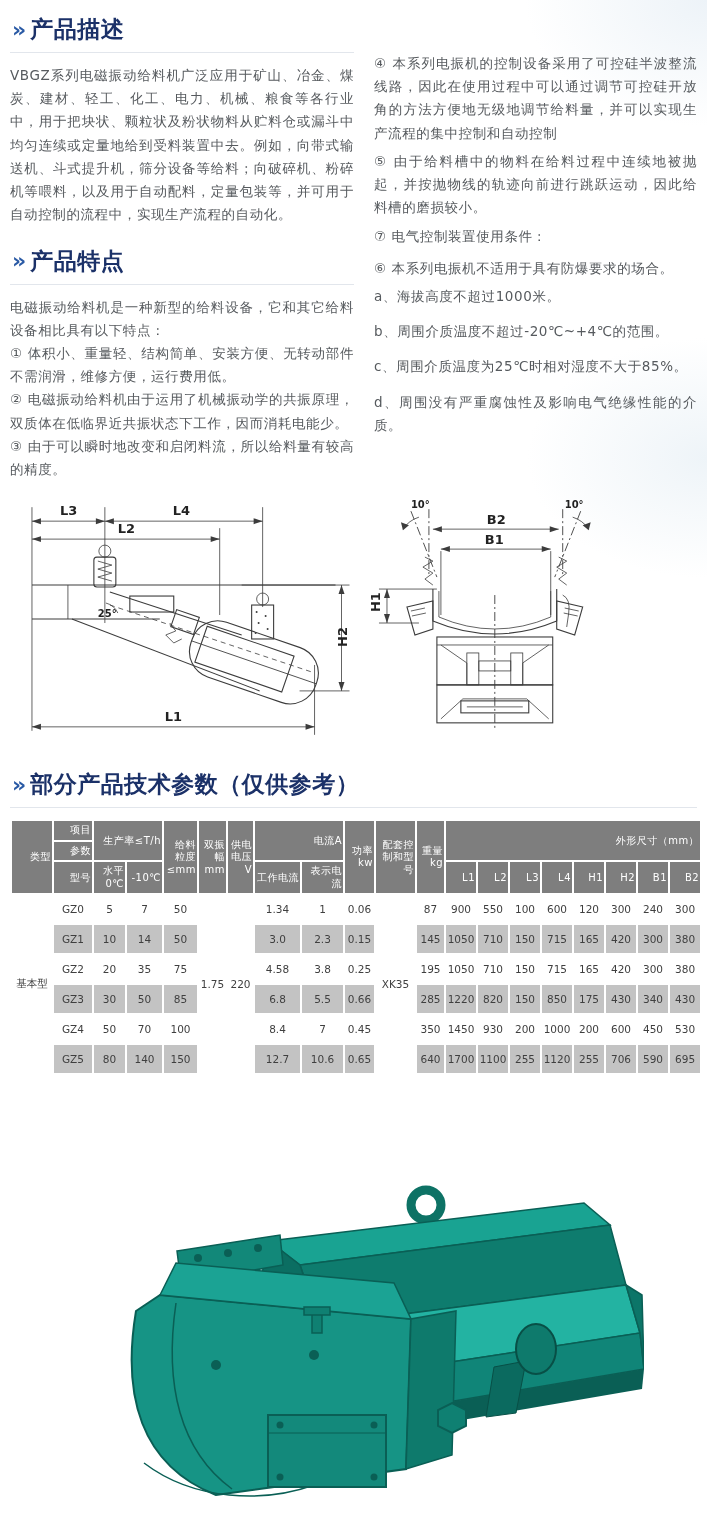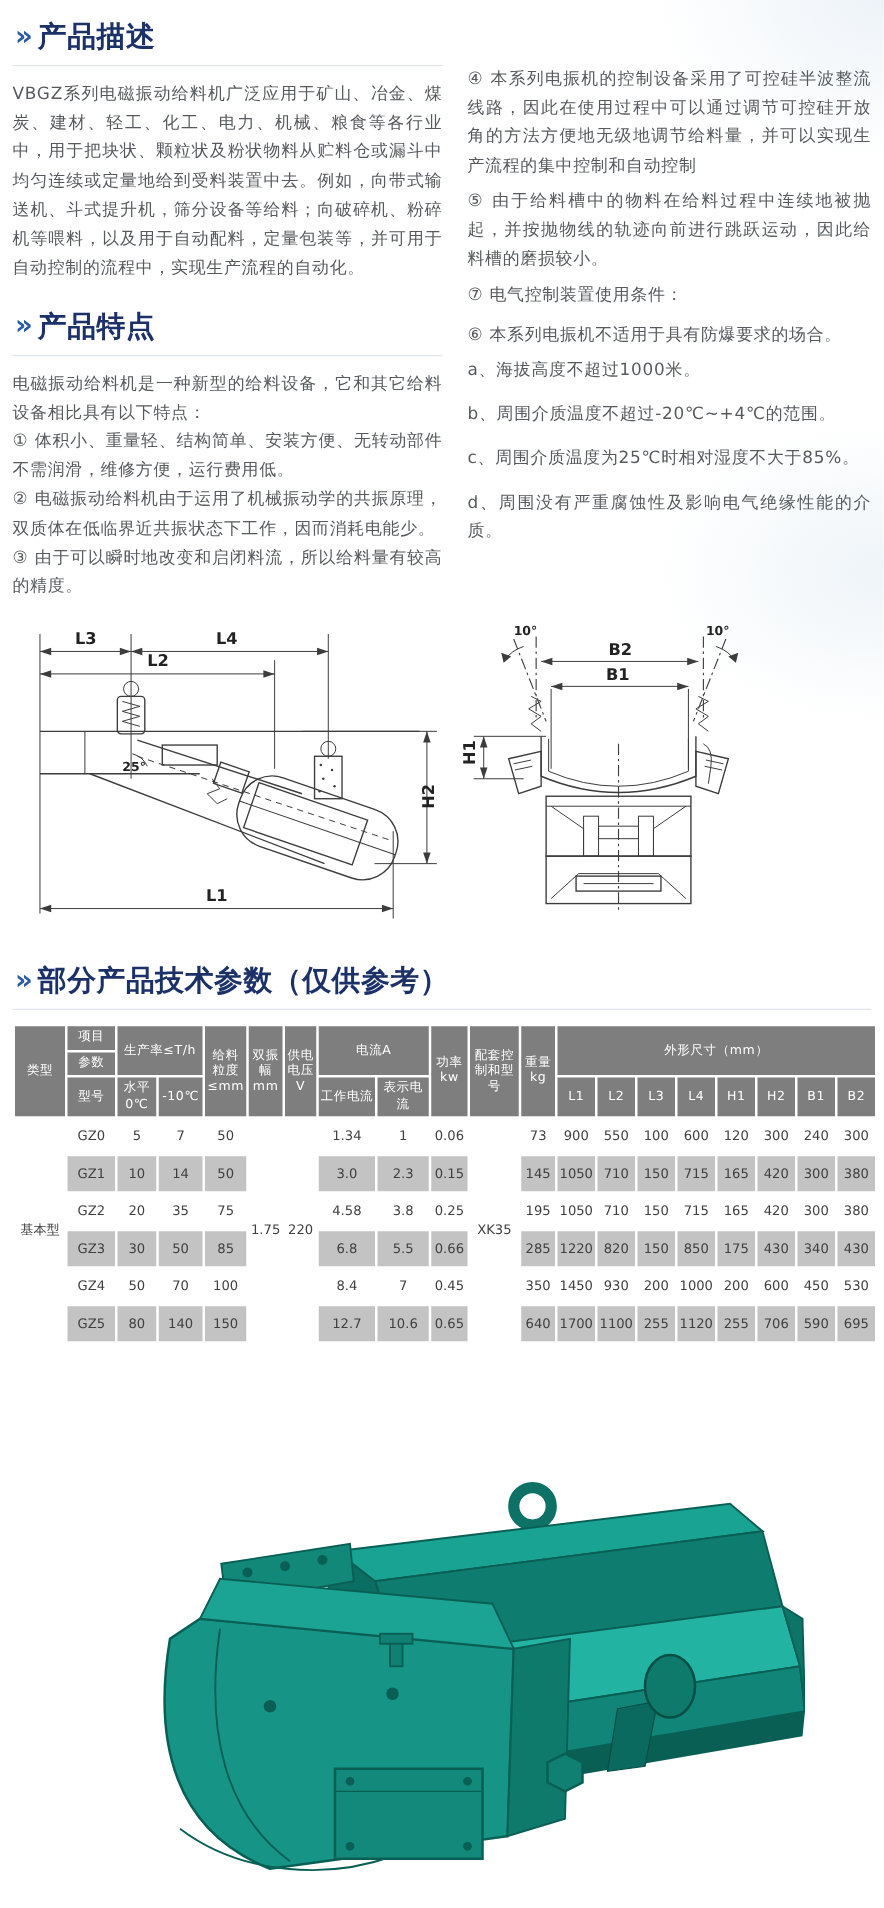--- a/index.html
+++ b/index.html
@@ -47,21 +47,21 @@
   
   .spec-section { margin-top: 10px; }
   table.spec {
     width: 689px; table-layout: fixed;
     border-collapse: separate; border-spacing: 2px;
     margin: 0 auto;
   }
   table.spec th {
     background: #7e7e7e; color: #fff;
     font-weight: normal; font-size: 10px; line-height: 1.25;
-    text-align: center; vertical-align: middle;
+    text-align: right; vertical-align: middle;
     padding: 3px 1px; letter-spacing: 0.5px;
   }
   table.spec td {
     font-size: 10.5px; color: #3f3f3f; text-align: center; vertical-align: middle;
     padding: 8px 1px; background: #fff;
   }
   table.spec td.shade { background: #c3c3c3; }
   
   .photo-wrap { display: flex; justify-content: center; margin-top: 88px; }
 </style>
@@ -306,21 +306,21 @@
             <td>GZ0</td>
             <td>5</td>
             <td>7</td>
             <td>50</td>
             <td rowspan="6">1.75</td>
             <td rowspan="6">220</td>
             <td>1.34</td>
             <td>1</td>
             <td>0.06</td>
             <td rowspan="6">XK35</td>
-            <td>73</td>
+            <td>87</td>
             <td>900</td>
             <td>550</td>
             <td>100</td>
             <td>600</td>
             <td>120</td>
             <td>300</td>
             <td>240</td>
             <td>300</td>
           </tr>
           <tr>

